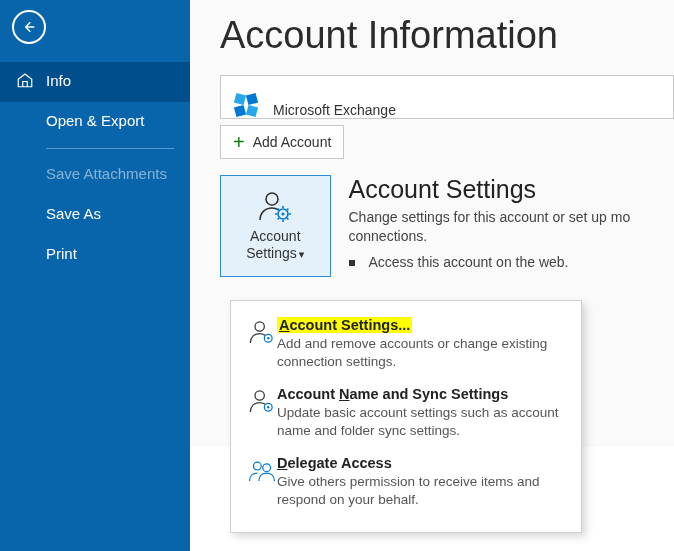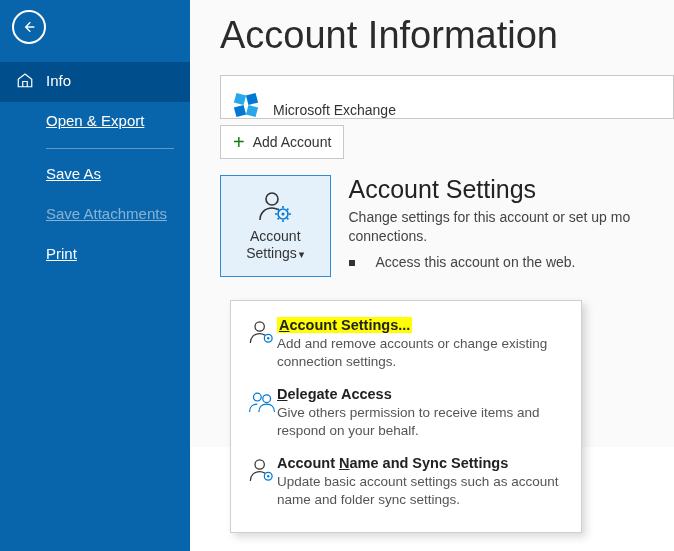--- a/index.html
+++ b/index.html
@@ -42,21 +42,21 @@
     gap: 12px;
     height: 40px;
     padding: 0 16px 4px 16px;
     font-size: 15px;
     cursor: pointer;
   }
   .nav-item.sel {
     background: #004e8c;
   }
   .nav-item .icon { width: 18px; height: 18px; display:flex; align-items:center; justify-content:center;}
-  .nav-item.indent { padding-left: 46px; text-decoration: underline; }
+  .nav-item.indent { padding-left: 46px; }
   .nav-item.dim { color: rgba(255,255,255,0.5); }
   .nav-sep {
     height: 1px;
     background: rgba(255,255,255,0.35);
     margin: 6px 16px 6px 46px;
   }
   .main {
     position: absolute;
     left: 190px; top: 0;
     right: 0;
@@ -131,21 +131,21 @@
     color: #222;
     margin-bottom: 4px;
   }
   .section-desc {
     font-size: 14px;
     color: #444;
     line-height: 1.35;
     max-width: 330px;
   }
   .bullet-row {
-    display:flex; gap:21px; align-items:flex-start; margin-top:8px;
+    display:flex; gap:14px; align-items:flex-start; margin-top:8px;
     font-size:14px; color:#444;
   }
   .bullet-row .sq { width:6px; height:6px; background:#333; margin-top:6px;}
   .popup {
     position: absolute;
     left: 230px;
     top: 300px;
     width: 352px;
     background: #fff;
     border: 1px solid #cfcfcf;
@@ -184,25 +184,25 @@
         <svg viewBox="0 0 24 24" width="18" height="18">
             <path fill="none" stroke="#fff" stroke-width="1.6" d="M3 11l9-7 9 7v10H3z M9 21v-7h6v7"></path>
           </svg>
       </span>
       <span>Info</span>
     </div>
     <div class="nav-item indent">
       <span>Open &amp; Export</span>
     </div>
     <div class="nav-sep"></div>
+    <div class="nav-item indent dim">
+      <span>Save Attachments</span>
+    </div>
     <div class="nav-item indent">
       <span>Save As</span>
-    </div>
-    <div class="nav-item indent dim">
-      <span>Save Attachments</span>
     </div>
     <div class="nav-item indent">
       <span>Print</span>
     </div>
   </div>
 </div>
 
 <div class="main">
   <div class="page-title">Account Information</div>
 
@@ -263,38 +263,38 @@
       </svg>
     </div>
     <div class="menu-text">
       <span class="menu-title hl"><span class="ul">A</span><span>ccount Settings...</span></span>
       <div class="menu-desc">Add and remove accounts or change existing connection settings.</div>
     </div>
   </div>
   <div class="menu-item">
     <div class="menu-icon">
       <svg width="28" height="26" viewBox="0 0 36 32">
+        <circle cx="15" cy="9" r="6" fill="none" stroke="#333" stroke-width="1.6"></circle>
+        <path d="M3 30c0-7 5-12 12-12 3 0 5 1 7 2" fill="none" stroke="#333" stroke-width="1.6"></path>
+        <circle cx="26" cy="24" r="5" fill="none" stroke="#0078d4" stroke-width="1.6"></circle>
+        <circle cx="26" cy="24" r="1.5" fill="#0078d4"></circle>
+      </svg>
+    </div>
+    <div class="menu-text">
+      <div class="menu-title">Account <span class="ul">N</span>ame and Sync Settings</div>
+      <div class="menu-desc">Update basic account settings such as account name and folder sync settings.</div>
+    </div>
+  </div>
+  <div class="menu-item">
+    <div class="menu-icon">
+      <svg width="28" height="26" viewBox="0 0 36 32">
         <circle cx="12" cy="11" r="5" fill="none" stroke="#0078d4" stroke-width="1.6"></circle>
         <path d="M2 30c0-6 4-10 10-10" fill="none" stroke="#0078d4" stroke-width="1.6"></path>
         <circle cx="24" cy="13" r="5" fill="none" stroke="#0078d4" stroke-width="1.6"></circle>
         <path d="M14 30c0-6 4-10 10-10s10 4 10 10" fill="none" stroke="#0078d4" stroke-width="1.6"></path>
       </svg>
     </div>
     <div class="menu-text">
       <div class="menu-title"><span class="ul">D</span>elegate Access</div>
       <div class="menu-desc">Give others permission to receive items and respond on your behalf.</div>
     </div>
   </div>
-  <div class="menu-item">
-    <div class="menu-icon">
-      <svg width="28" height="26" viewBox="0 0 36 32">
-        <circle cx="15" cy="9" r="6" fill="none" stroke="#333" stroke-width="1.6"></circle>
-        <path d="M3 30c0-7 5-12 12-12 3 0 5 1 7 2" fill="none" stroke="#333" stroke-width="1.6"></path>
-        <circle cx="26" cy="24" r="5" fill="none" stroke="#0078d4" stroke-width="1.6"></circle>
-        <circle cx="26" cy="24" r="1.5" fill="#0078d4"></circle>
-      </svg>
-    </div>
-    <div class="menu-text">
-      <div class="menu-title">Account <span class="ul">N</span>ame and Sync Settings</div>
-      <div class="menu-desc">Update basic account settings such as account name and folder sync settings.</div>
-    </div>
-  </div>
 </div>
 
 </body></html>

